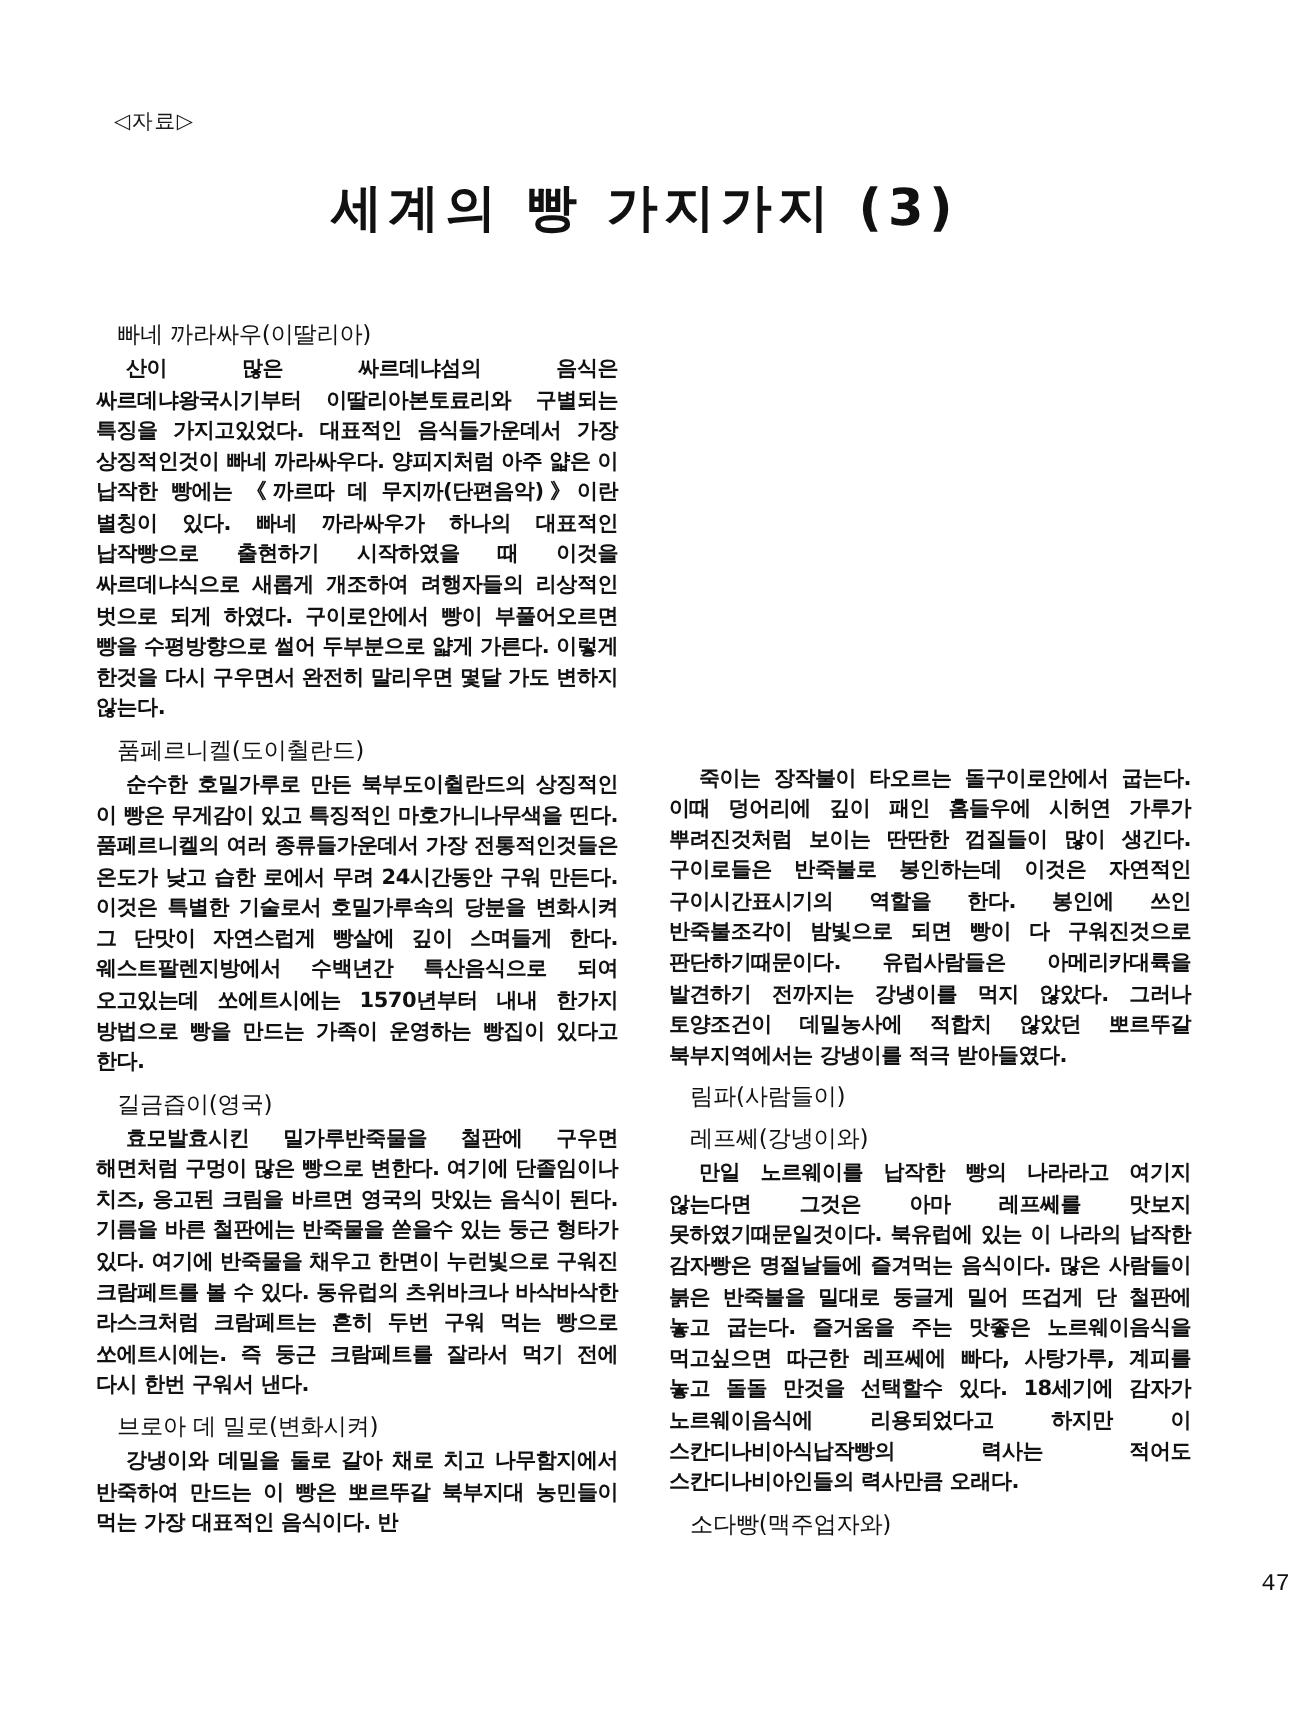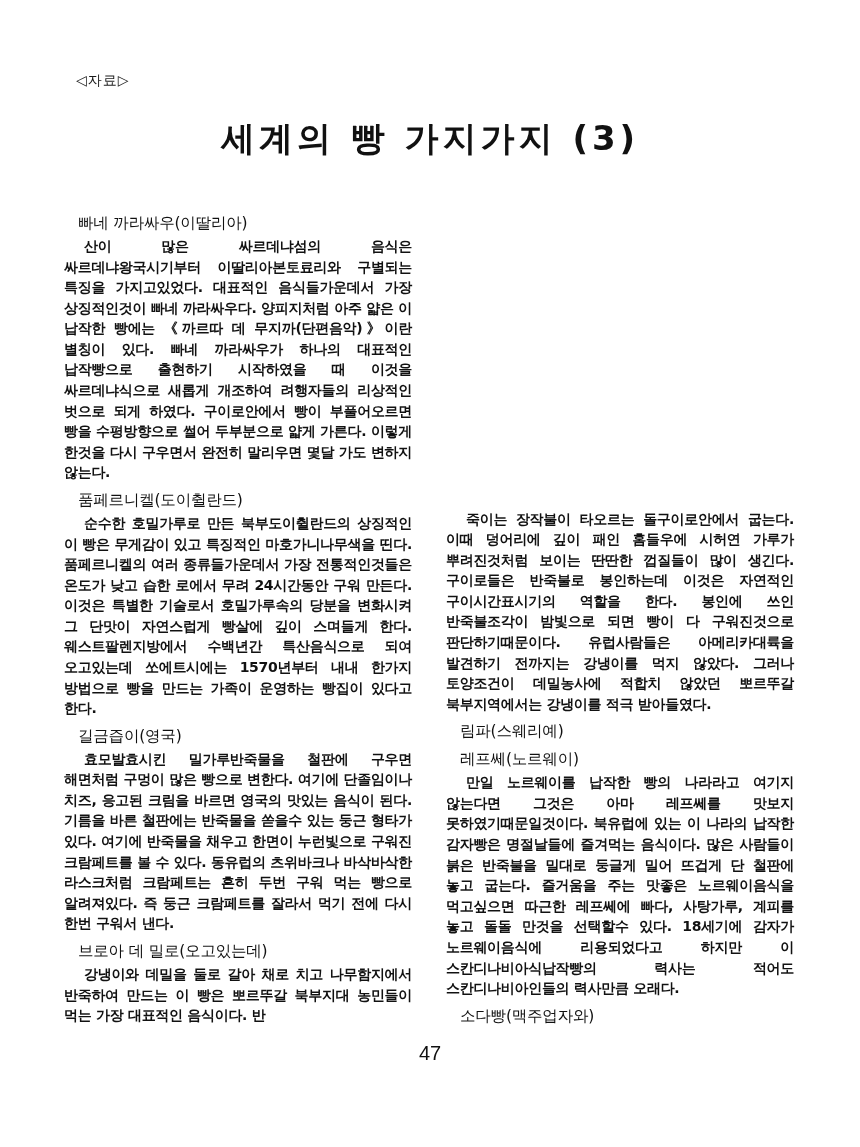--- a/index.html
+++ b/index.html
@@ -65,23 +65,23 @@
     word-break: keep-all;
     letter-spacing: -0.3px;
     font-family: "DejaVu Sans", "Liberation Sans", sans-serif;
     font-weight: bold;
   }
   .page-number {
     position: absolute;
     left: 0;
     right: 0;
     bottom: 22px;
-    text-align: center;
-    font-size: 20px;
-    font-family: Liberation Sans, sans-serif;
+    text-align: right;
+    font-size: 16px;
+    font-family: Liberation Mono, monospace;
   }
 </style>
 </head>
 <body>
 
 <div class="page">
 
   <div class="kicker">◁자료▷</div>
 
   <h1 class="doc-title">세계의 빵 가지가지 (3)</h1>
@@ -92,37 +92,37 @@
       <div>
         <div class="sec-head">빠네 까라싸우(이딸리아)</div>
         <p class="body">산이 많은 싸르데냐섬의 음식은 싸르데냐왕국시기부터 이딸리아본토료리와 구별되는 특징을 가지고있었다. 대표적인 음식들가운데서 가장 상징적인것이 빠네 까라싸우다. 양피지처럼 아주 얇은 이 납작한 빵에는 《까르따 데 무지까(단편음악)》이란 별칭이 있다. 빠네 까라싸우가 하나의 대표적인 납작빵으로 출현하기 시작하였을 때 이것을 싸르데냐식으로 새롭게 개조하여 려행자들의 리상적인 벗으로 되게 하였다. 구이로안에서 빵이 부풀어오르면 빵을 수평방향으로 썰어 두부분으로 얇게 가른다. 이렇게 한것을 다시 구우면서 완전히 말리우면 몇달 가도 변하지 않는다.</p>
       </div>
       <div>
         <div class="sec-head">품페르니켈(도이췰란드)</div>
         <p class="body">순수한 호밀가루로 만든 북부도이췰란드의 상징적인 이 빵은 무게감이 있고 특징적인 마호가니나무색을 띤다. 품페르니켈의 여러 종류들가운데서 가장 전통적인것들은 온도가 낮고 습한 로에서 무려 24시간동안 구워 만든다. 이것은 특별한 기술로서 호밀가루속의 당분을 변화시켜 그 단맛이 자연스럽게 빵살에 깊이 스며들게 한다. 웨스트팔렌지방에서 수백년간 특산음식으로 되여 오고있는데 쏘에트시에는 1570년부터 내내 한가지 방법으로 빵을 만드는 가족이 운영하는 빵집이 있다고 한다.</p>
       </div>
       <div>
         <div class="sec-head">길금즙이(영국)</div>
-        <p class="body">효모발효시킨 밀가루반죽물을 철판에 구우면 해면처럼 구멍이 많은 빵으로 변한다. 여기에 단졸임이나 치즈, 응고된 크림을 바르면 영국의 맛있는 음식이 된다. 기름을 바른 철판에는 반죽물을 쏟을수 있는 둥근 형타가 있다. 여기에 반죽물을 채우고 한면이 누런빛으로 구워진 크람페트를 볼 수 있다. 동유럽의 츠위바크나 바삭바삭한 라스크처럼 크람페트는 흔히 두번 구워 먹는 빵으로 알려져있다. 즉 둥근 크람페트를 잘라서 먹기 전에 다시 한번 구워서 낸다.</p>
+        <p class="body">효모발효시킨 밀가루반죽물을 철판에 구우면 해면처럼 구멍이 많은 빵으로 변한다. 여기에 단졸임이나 치즈, 응고된 크림을 바르면 영국의 맛있는 음식이 된다. 기름을 바른 철판에는 반죽물을 쏟을수 있는 둥근 형타가 있다. 여기에 반죽물을 채우고 한면이 누런빛으로 구워진 크람페트를 볼 수 있다. 동유럽의 츠위바크나 바삭바삭한 라스크처럼 크람페트는 흔히 두번 구워 먹는 빵으로 쏘에트시에는. 즉 둥근 크람페트를 잘라서 먹기 전에 다시 한번 구워서 낸다.</p>
       </div>
       <div>
-        <div class="sec-head">브로아 데 밀로(오고있는데)</div>
+        <div class="sec-head">브로아 데 밀로(변화시켜)</div>
         <p class="body">강냉이와 데밀을 둘로 갈아 채로 치고 나무함지에서 반죽하여 만드는 이 빵은 뽀르뚜갈 북부지대 농민들이 먹는 가장 대표적인 음식이다. 반</p>
       </div>
     </div>
 
     <div class="col">
       <div>
         <p class="body">죽이는 장작불이 타오르는 돌구이로안에서 굽는다. 이때 덩어리에 깊이 패인 홈들우에 시허연 가루가 뿌려진것처럼 보이는 딴딴한 껍질들이 많이 생긴다. 구이로들은 반죽불로 봉인하는데 이것은 자연적인 구이시간표시기의 역할을 한다. 봉인에 쓰인 반죽불조각이 밤빛으로 되면 빵이 다 구워진것으로 판단하기때문이다. 유럽사람들은 아메리카대륙을 발견하기 전까지는 강냉이를 먹지 않았다. 그러나 토양조건이 데밀농사에 적합치 않았던 뽀르뚜갈 북부지역에서는 강냉이를 적극 받아들였다.</p>
       </div>
       <div>
-        <div class="sec-head">림파(스웨리예)</div>
+        <div class="sec-head">림파(사람들이)</div>
       </div>
       <div>
-        <div class="sec-head">레프쎄(노르웨이)</div>
+        <div class="sec-head">레프쎄(강냉이와)</div>
         <p class="body">만일 노르웨이를 납작한 빵의 나라라고 여기지 않는다면 그것은 아마 레프쎄를 맛보지 못하였기때문일것이다. 북유럽에 있는 이 나라의 납작한 감자빵은 명절날들에 즐겨먹는 음식이다. 많은 사람들이 붉은 반죽불을 밀대로 둥글게 밀어 뜨겁게 단 철판에 놓고 굽는다. 즐거움을 주는 맛좋은 노르웨이음식을 먹고싶으면 따근한 레프쎄에 빠다, 사탕가루, 계피를 놓고 돌돌 만것을 선택할수 있다. 18세기에 감자가 노르웨이음식에 리용되었다고 하지만 이 스칸디나비아식납작빵의 력사는 적어도 스칸디나비아인들의 력사만큼 오래다.</p>
       </div>
       <div>
         <div class="sec-head">소다빵(맥주업자와)</div>
       </div>
     </div>
 
   </div>
 
   <div class="page-number">47</div>

